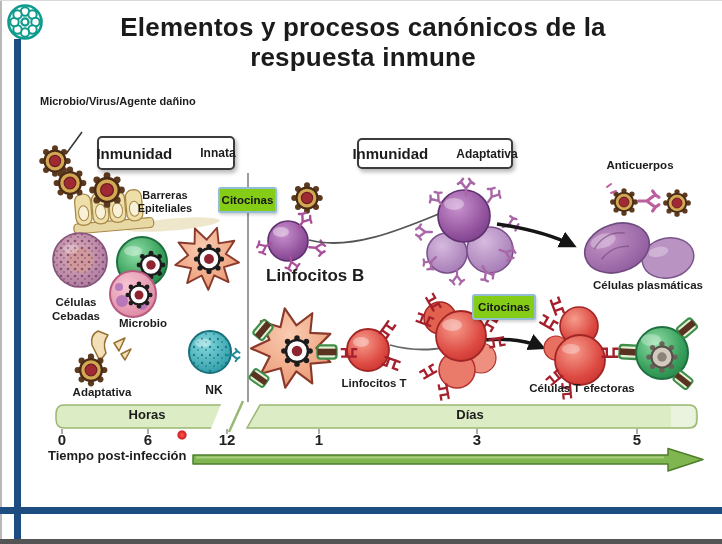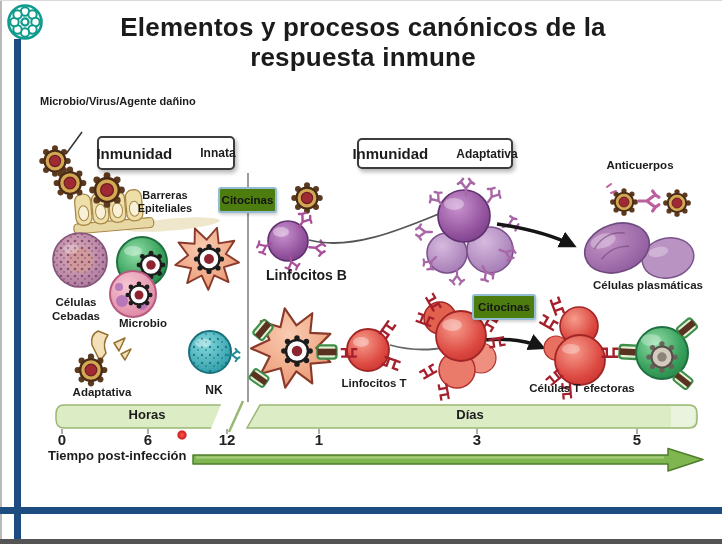--- a/index.html
+++ b/index.html
@@ -19,34 +19,34 @@
        text-align:center;z-index:4;}
   .nw{white-space:nowrap;}
   
   .framebox{position:absolute;background:#fff;border:2px solid #3c3c3c;border-radius:5px;
             box-shadow:2px 3px 4px rgba(0,0,0,.28);display:flex;align-items:center;
             justify-content:center;gap:4px;color:#1c1c1c;z-index:4;}
   .box-main{font-size:15px;font-weight:700;}
   .box-sub{font-size:12px;font-weight:700;margin-left:24px;}
   .box-innate{left:97px;top:135px;width:134px;height:30px;}
   .box-adaptive{left:357px;top:137px;width:152px;height:27px;}
-  .cytbox{position:absolute;background:#4d7c0f;border:2px solid #92bdd4;border-radius:3px;
+  .cytbox{position:absolute;background:#84cc16;border:2px solid #92bdd4;border-radius:3px;
           box-shadow:1px 2px 3px rgba(0,0,0,.18);display:flex;align-items:center;
           justify-content:center;font-size:11.5px;font-weight:700;color:#141414;z-index:4;}
   .cyt1{left:218px;top:186px;width:55px;height:22px;}
   .cyt2{left:472px;top:293px;width:60px;height:22px;}
   
   .pathogen{left:40px;top:94px;text-align:right;white-space:nowrap;}
   .barriers{left:132px;top:188px;width:66px;}
   .mast{left:39px;top:294px;width:74px;line-height:14px;font-size:11.5px;}
   .fago{left:110px;top:316px;width:66px;font-size:11.5px;}
   .dendr{left:179px;top:291px;width:78px;line-height:14px;font-size:11.5px;}
   .compl{left:60px;top:385px;width:84px;font-size:11.5px;}
   .nk{left:199px;top:383px;width:30px;font-size:12px;}
-  .lymB{left:266px;top:268px;width:72px;font-size:14px;}
+  .lymB{left:266px;top:268px;width:72px;font-size:17px;}
   .lymT{left:340px;top:376px;width:68px;font-size:11.5px;}
   .antic{left:604px;top:158px;width:72px;font-size:11.5px;}
   .plasma{left:592px;top:278px;width:112px;font-size:11.5px;}
   .efect{left:528px;top:381px;width:108px;font-size:11.5px;}
   
   .horas{left:119px;top:407px;width:56px;font-size:13px;}
   .dias{left:446px;top:407px;width:48px;font-size:13px;}
   .tick{position:absolute;top:430px;width:30px;text-align:center;font-size:15px;
         font-weight:700;color:#222;z-index:4;}
   .t0{left:47px;}.t6{left:133px;}.t12{left:212px;}.t1{left:304px;}.t3{left:462px;}.t5{left:622px;}

